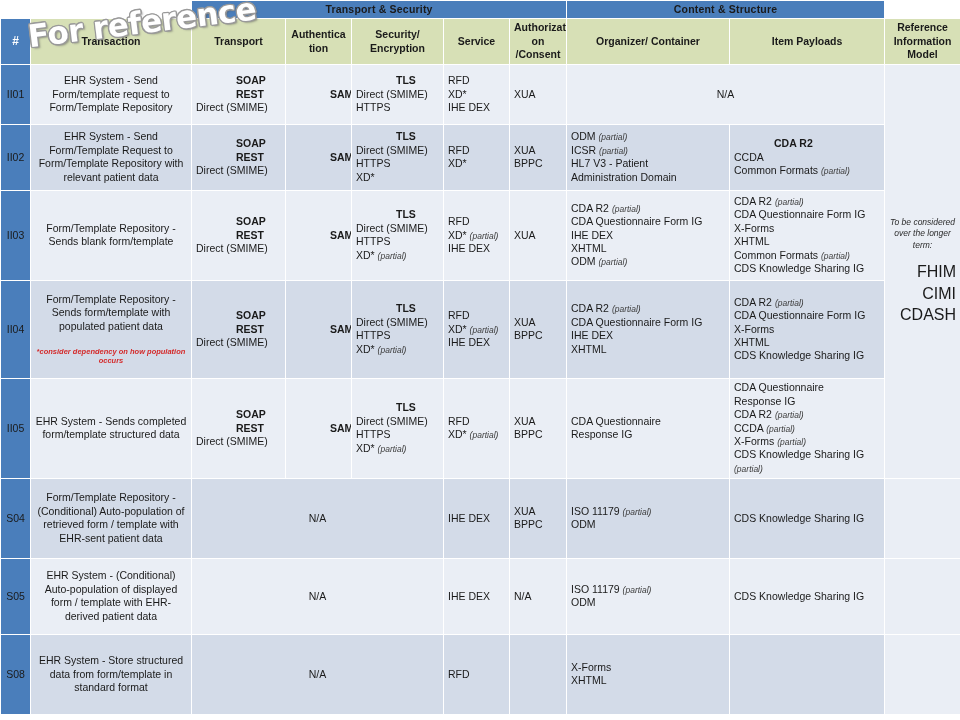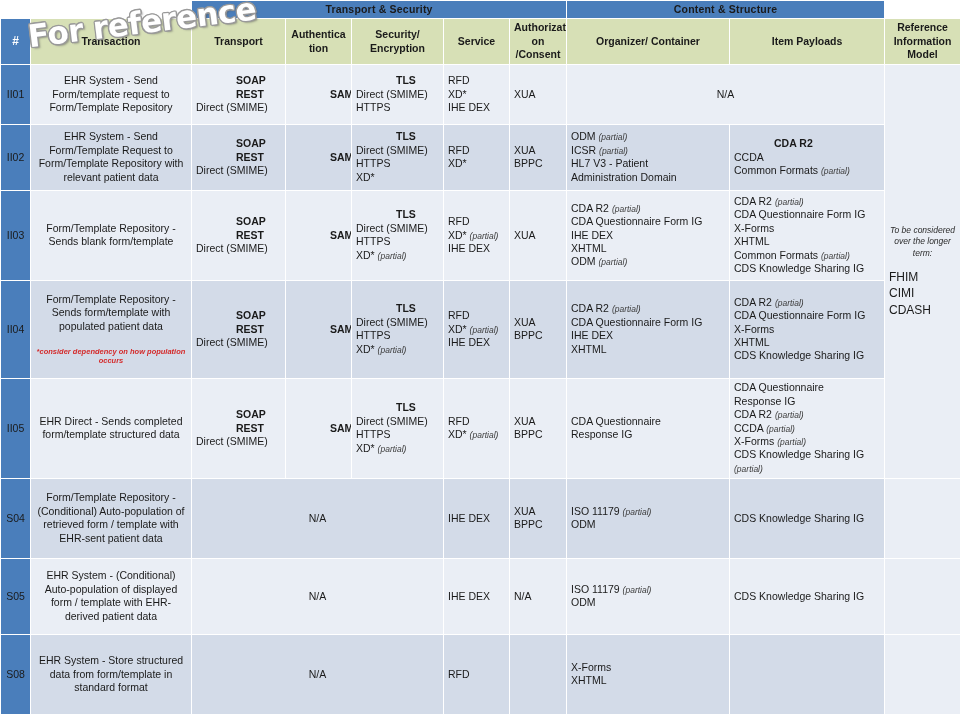--- a/index.html
+++ b/index.html
@@ -79,21 +79,21 @@
   .c-left{text-align:left;}
   .v-mid{vertical-align:middle;}
 
   .bold{font-weight:bold;padding-left:40px;}
   .part{font-style:italic;font-size:8.5px;color:#3a3a3a;}
   .note-red{
     color:#d42a2a;font-style:italic;font-weight:bold;
     font-size:7.5px;line-height:1.25;display:block;margin-top:14px;
   }
   .rim-note{font-style:italic;font-size:8.5px;line-height:1.35;color:#2b2b2b;text-align:center;}
-  .rim-list{font-size:12px;line-height:1.35;margin-top:10px;}
+  .rim-list{font-size:16px;line-height:1.35;margin-top:10px;text-align:right;}
 
   
   .lines > div{white-space:normal;}
 
   
   #watermark{
     position:absolute;
     left:28px;top:6px;
     width:200px;height:46px;
     pointer-events:none;
@@ -355,21 +355,21 @@
               <div><span class="">CDA R2</span> <span class="part">(partial)</span></div>
               <div><span class="">CDA Questionnaire Form IG</span></div>
               <div><span class="">X-Forms</span></div>
               <div><span class="">XHTML</span></div>
               <div><span class="">CDS Knowledge Sharing IG</span></div>
             </div>
           </td>
         </tr>
         <tr style="height:100px">
           <td class="idcell">II05</td>
-          <td class="lt c-center v-mid"><span>EHR Direct  - Sends completed form/template  structured data</span></td>
+          <td class="lt c-center v-mid"><span>EHR System  - Sends completed form/template  structured data</span></td>
           <td class="lt c-left v-mid">
             <div class="lines">
               <div><span class="bold">SOAP</span></div>
               <div><span class="bold">REST</span></div>
               <div><span class="">Direct (SMIME)</span></div>
             </div>
           </td>
           <td class="lt c-left v-mid">
             <div class="lines">
               <div><span class="bold">SAML</span></div>

